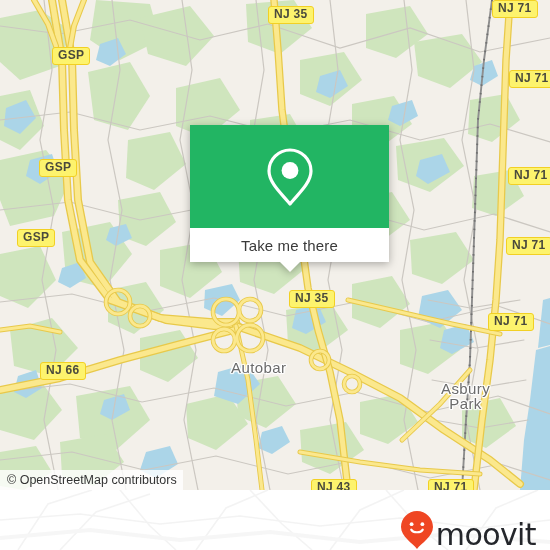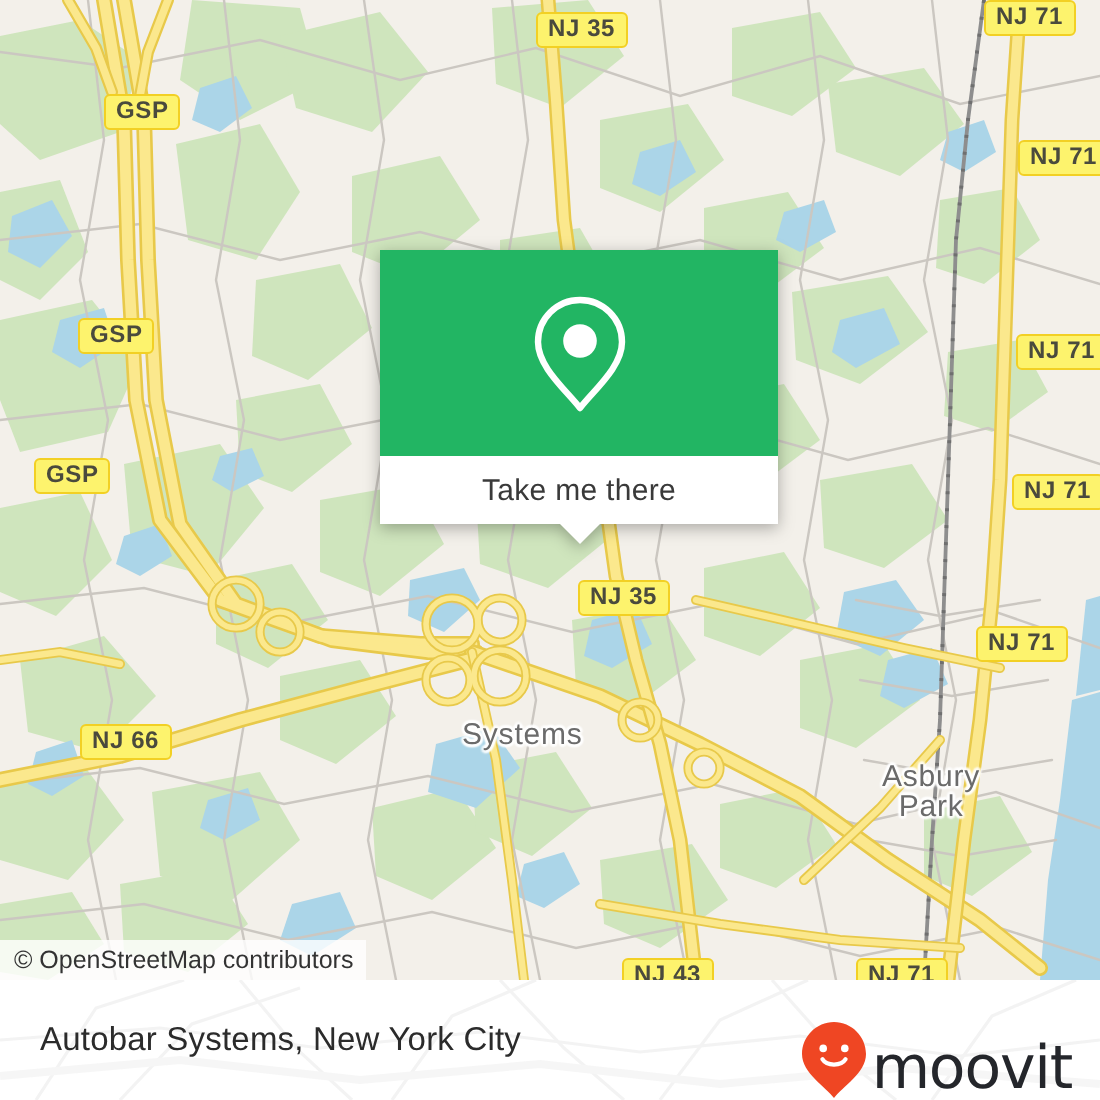--- a/index.html
+++ b/index.html
@@ -376,21 +376,21 @@
         <div class="shield" style="left: 17px; top: 229px;">GSP</div>
         <div class="shield" style="left: 506px; top: 237px;">NJ 71</div>
         <div class="shield" style="left: 289px; top: 290px;">NJ 35</div>
         <div class="shield" style="left: 488px; top: 313px;">NJ 71</div>
         <div class="shield" style="left: 40px; top: 362px;">NJ 66</div>
         <div class="shield" style="left: 311px; top: 479px;">NJ 43</div>
         <div class="shield" style="left: 428px; top: 479px;">NJ 71</div>
       </div>
 
     <div id="place-layer">
-        <div class="place-label" style="left: 231px; top: 360px; font-size: 15px;">Systems</div>
+        <div class="place-label" style="left: 231px; top: 360px; font-size: 15px;">Autobar</div>
         <div class="place-label" style="left: 441px; top: 381px; font-size: 15px;">Asbury
 Park</div>
       </div>
 
     <div id="attribution">© OpenStreetMap contributors</div>
 
     <div id="popup-card">
       <div id="popup-header" style="background: rgb(34, 181, 99);">
         <svg width="54" height="62" viewBox="0 0 54 62">
           <path d="M27 4 C15.4 4 6 13.4 6 25 C6 37.5 20 49 27 58 C34 49 48 37.5 48 25 C48 13.4 38.6 4 27 4 Z" fill="none" stroke="#ffffff" stroke-width="3.2" stroke-linejoin="round"></path>
@@ -417,21 +417,20 @@
         <path d="M330 60 L360 20 L404 0"></path>
         <path d="M386 0 L418 36 L448 60"></path>
         <path d="M466 60 L496 18 L538 0"></path>
         <path d="M0 30 L80 24 L160 34 L240 26 L320 36 L400 28 L480 38 L550 30"></path>
       </g>
       <g stroke="#e2e2e2" stroke-width="4" fill="none">
         <path d="M0 48 L90 40 L180 50 L270 42 L360 52 L450 44 L550 52"></path>
       </g>
     </svg>
 
-    <div id="bottom-title">Autobar Systems, New York City</div>
 
     <div id="brand-logo">
       <svg width="34" height="40" viewBox="0 0 34 40">
         <path d="M17 1 C8.2 1 1 8.2 1 17 C1 26.6 13 33.5 17 39 C21 33.5 33 26.6 33 17 C33 8.2 25.8 1 17 1 Z" fill="#ef4623"></path>
         <circle cx="11.6" cy="14.2" r="1.9" fill="#ffffff"></circle>
         <circle cx="22.4" cy="14.2" r="1.9" fill="#ffffff"></circle>
         <path d="M11.2 19.6 C13.4 23.2 20.6 23.2 22.8 19.6" fill="none" stroke="#ffffff" stroke-width="2.1" stroke-linecap="round"></path>
       </svg>
       <span id="brand-wordmark">moovit</span>
     </div>

